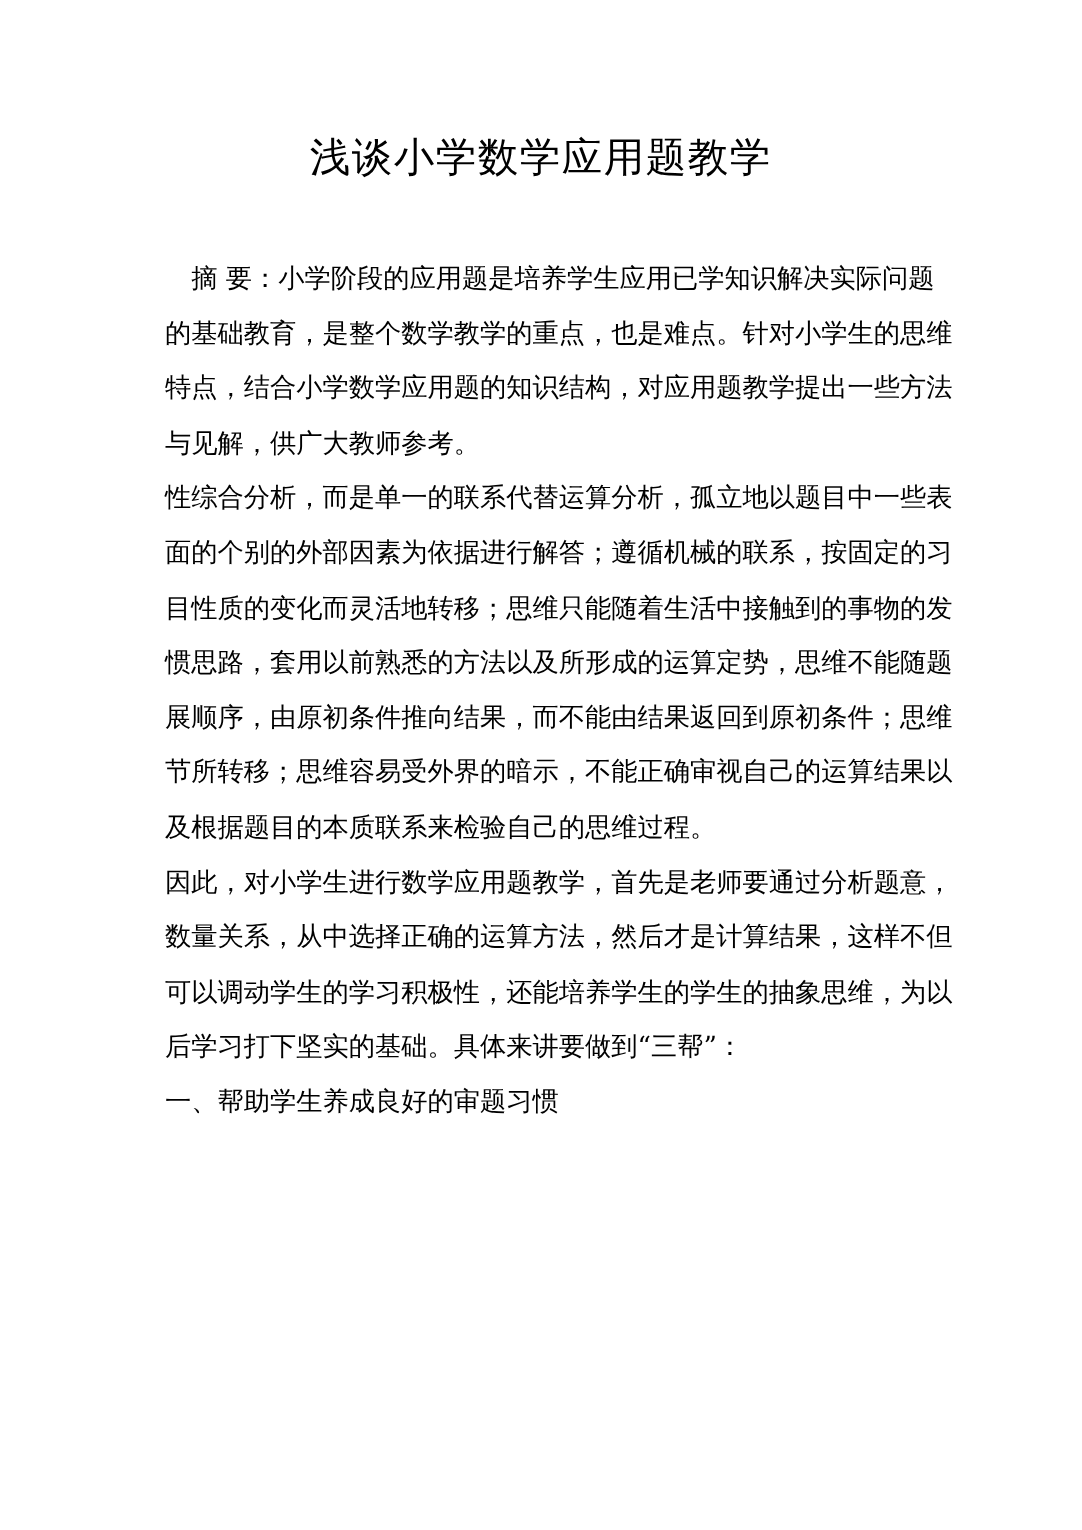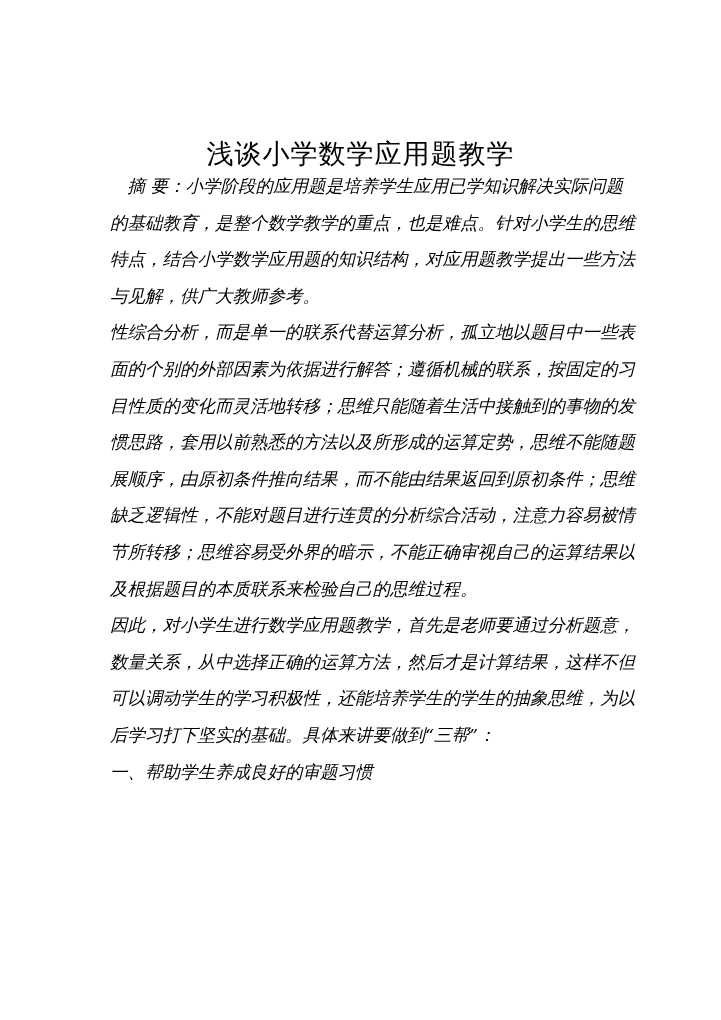--- a/index.html
+++ b/index.html
@@ -1,41 +1,40 @@
 <!DOCTYPE html>
 <html><head>
 <meta charset="utf-8">
 <style>
   html, body { margin: 0; padding: 0; background: #ffffff; }
   body { width: 721px; height: 1020px; position: relative; overflow: hidden;
          font-family: "DejaVu Serif", "Liberation Serif", serif; color: #000; }
   .page { position: absolute; left: 0; top: 0; width: 721px; height: 1020px; background: #fff; }
   .title { position: absolute; top: 86px; left: 0; width: 721px; text-align: center;
-           font-size: 27px; letter-spacing: 1px; line-height: 40px; margin-top: 48px; }
-  .body { position: absolute; left: 110px; top: 168px; width: 504px; font-style: italic; }
+           font-size: 27px; letter-spacing: 1px; line-height: 40px; }
+  .body { position: absolute; left: 110px; top: 168px; width: 504px; }
   .line { height: 36.6px; line-height: 36.6px; font-size: 17.5px; white-space: nowrap;
           overflow: visible; }
   .just { text-align: justify; text-align-last: justify; }
 </style>
 </head>
 <body>
 
 <div class="page">
   <div class="title">浅谈小学数学应用题教学</div>
   <div class="body">
     <div class="line just">　摘  要：小学阶段的应用题是培养学生应用已学知识解决实际问题</div>
     <div class="line just">的基础教育，是整个数学教学的重点，也是难点。针对小学生的思维</div>
     <div class="line just">特点，结合小学数学应用题的知识结构，对应用题教学提出一些方法</div>
     <div class="line">与见解，供广大教师参考。</div>
     <div class="line just">性综合分析，而是单一的联系代替运算分析，孤立地以题目中一些表</div>
     <div class="line just">面的个别的外部因素为依据进行解答；遵循机械的联系，按固定的习</div>
     <div class="line just">目性质的变化而灵活地转移；思维只能随着生活中接触到的事物的发</div>
     <div class="line just">惯思路，套用以前熟悉的方法以及所形成的运算定势，思维不能随题</div>
     <div class="line just">展顺序，由原初条件推向结果，而不能由结果返回到原初条件；思维</div>
-    <div class="line just">缺乏逻辑性，不能对题目进行连贯的分析综合活动，注意力容易被情</div>
     <div class="line just">节所转移；思维容易受外界的暗示，不能正确审视自己的运算结果以</div>
     <div class="line">及根据题目的本质联系来检验自己的思维过程。</div>
     <div class="line just"> 因此，对小学生进行数学应用题教学，首先是老师要通过分析题意，</div>
     <div class="line just">数量关系，从中选择正确的运算方法，然后才是计算结果，这样不但</div>
     <div class="line just">可以调动学生的学习积极性，还能培养学生的学生的抽象思维，为以</div>
     <div class="line">后学习打下坚实的基础。具体来讲要做到“三帮”：</div>
     <div class="line"> 一、帮助学生养成良好的审题习惯</div>
   </div>
 </div>
 

